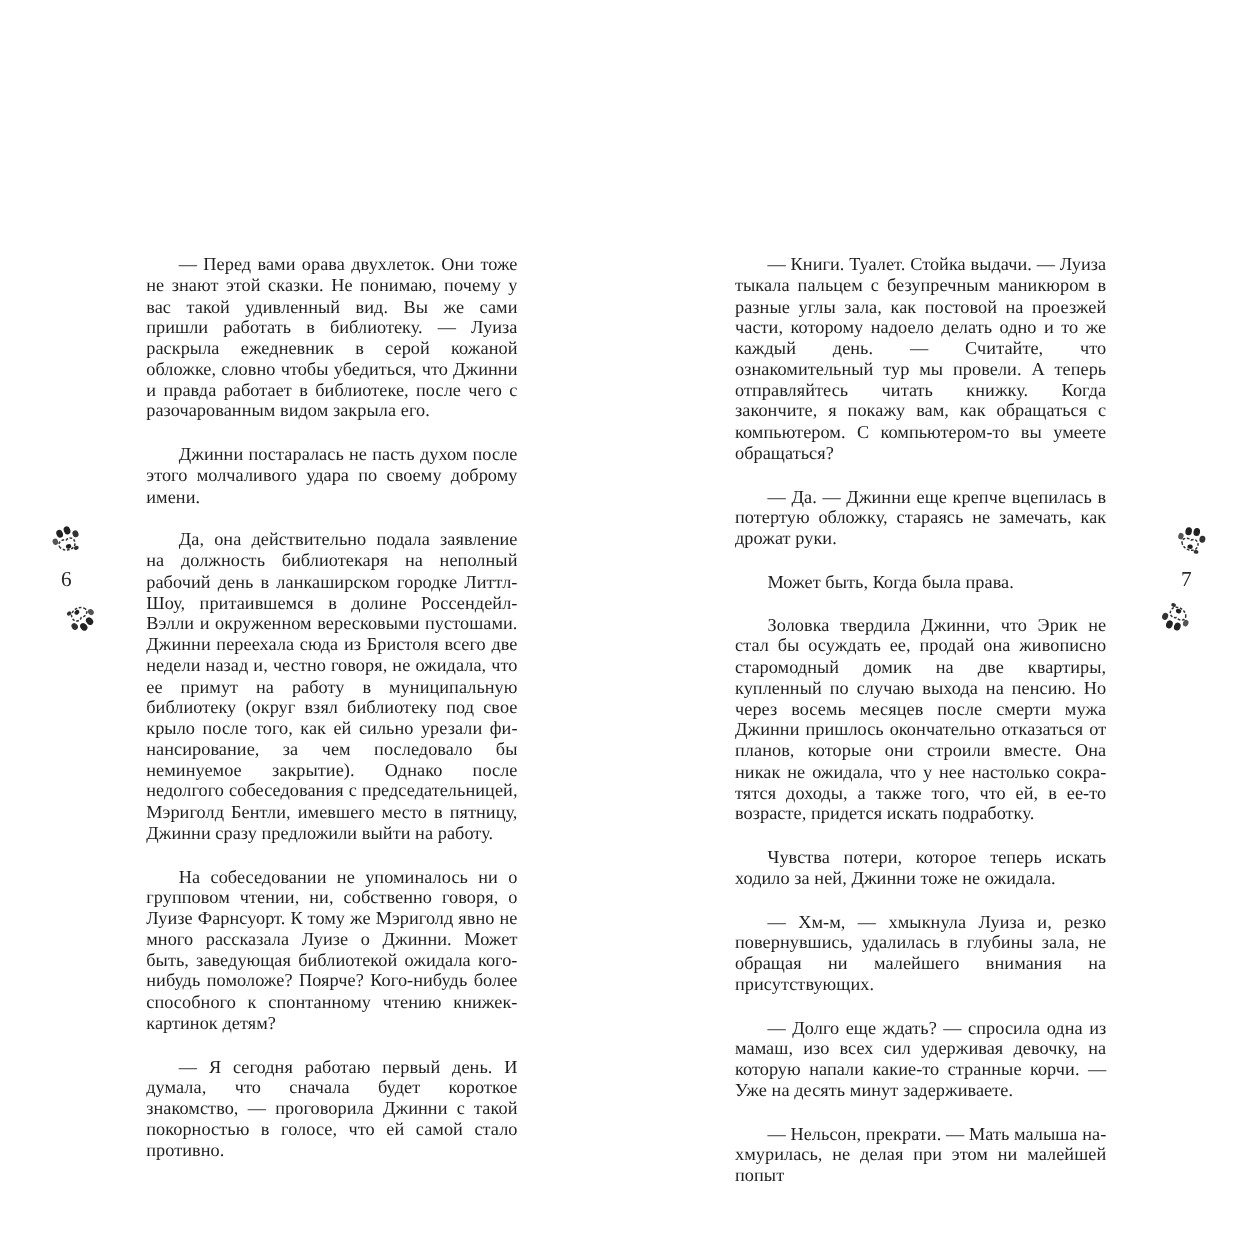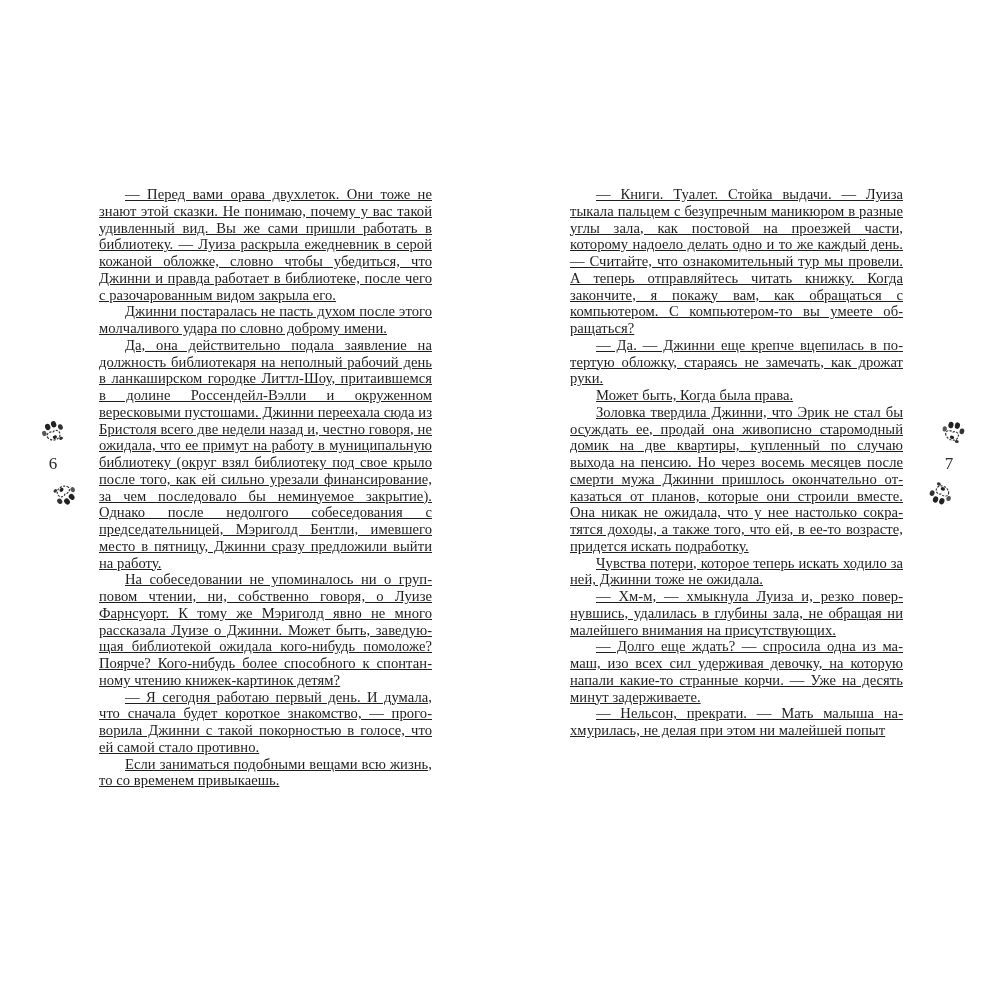--- a/index.html
+++ b/index.html
@@ -36,24 +36,23 @@
     font-family: "Liberation Serif", "DejaVu Serif", serif;
     font-size: 14.6px;
     line-height: 16.75px;
     text-align: justify;
     letter-spacing: 0.05px;
   }
   .page-left .text-block { left: 99px; }
   .page-right .text-block { left: 70px; }
 
   .para {
-    margin: 0;
+    margin: 18px;
     text-indent: 26px;
     hyphens: manual;
-    text-decoration: underline;
   }
 
   .folio {
     position: absolute;
     width: 40px;
     text-align: center;
   }
   .page-left .folio { left: 34px; top: 420px; }
   .page-right .folio { left: 426px; top: 420px; }
 
@@ -97,25 +96,24 @@
       <ellipse cx="17" cy="19" rx="1.8" ry="1.4" fill="#333"></ellipse>
     </g>
   </defs>
 </svg>
 
 <div class="spread">
 
   <div class="page page-left">
     <div class="text-block">
       <p class="para">— Перед вами орава двухлеток. Они тоже не знают этой сказки. Не понимаю, почему у вас та­кой удивленный вид. Вы же сами пришли рабо­тать в библиотеку. — Луиза раскрыла ежедневник в серой кожаной обложке, словно чтобы убедиться, что Джинни и правда работает в библиотеке, после чего с разочарованным видом закрыла его.</p>
-      <p class="para">Джинни постаралась не пасть духом после это­го молчаливого удара по словно доброму имени.</p>
+      <p class="para">Джинни постаралась не пасть духом после это­го молчаливого удара по своему доброму имени.</p>
       <p class="para">Да, она действительно подала заявление на должность библиотекаря на неполный рабочий день в ланкаширском городке Литтл-Шоу, прита­ившемся в долине Россендейл-Вэлли и окруженном вересковыми пустошами. Джинни переехала сюда из Бристоля всего две недели назад и, честно гово­ря, не ожидала, что ее примут на работу в муни­ципальную библиотеку (округ взял библиотеку под свое крыло после того, как ей сильно урезали фи­нансирование, за чем последовало бы неминуемое закрытие). Однако после недолгого собеседования с председательницей, Мэриголд Бентли, имевшего место в пятницу, Джинни сразу предложили выйти на работу.</p>
       <p class="para">На собеседовании не упоминалось ни о груп­повом чтении, ни, собственно говоря, о Луизе Фарнсуорт. К тому же Мэриголд явно не много рассказала Луизе о Джинни. Может быть, заведую­щая библиотекой ожидала кого-нибудь помоложе? Поярче? Кого-нибудь более способного к спонтан­ному чтению книжек-картинок детям?</p>
       <p class="para">— Я сегодня работаю первый день. И думала, что сначала будет короткое знакомство, — прого­ворила Джинни с такой покорностью в голосе, что ей самой стало противно.</p>
-      <p class="para">Если заниматься подобными вещами всю жизнь, то со временем привыкаешь.</p>
     </div>
 
     <div class="folio">
       <svg class="paw paw-top" viewBox="0 0 24 22">
         <use href="#paw-shape" transform="rotate(-20 12 11)"></use>
       </svg>
       <span class="page-number">6</span>
       <svg class="paw paw-bottom" viewBox="0 0 24 22">
         <use href="#paw-shape" transform="rotate(140 12 11)"></use>
       </svg>

